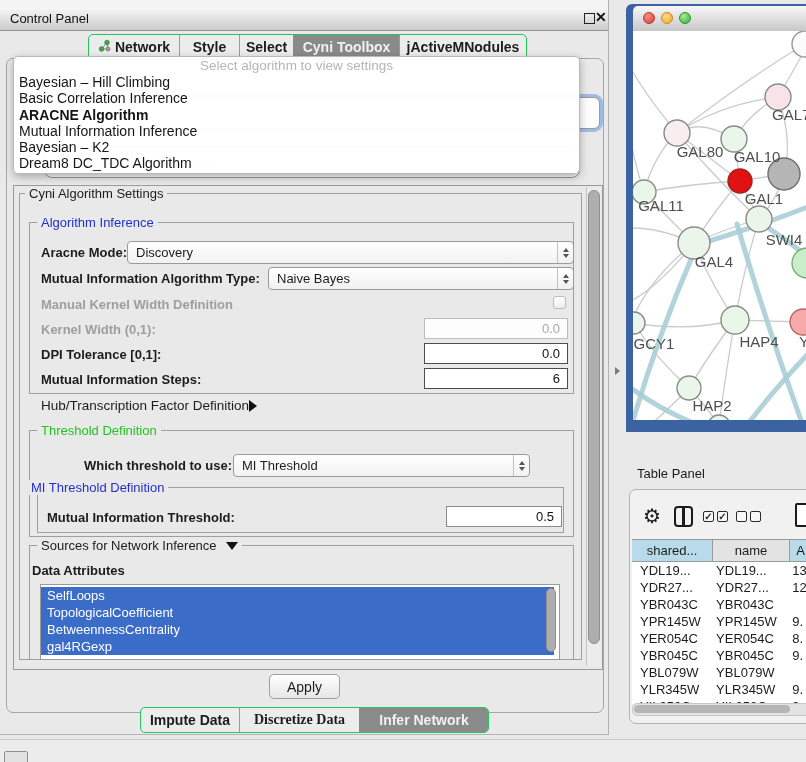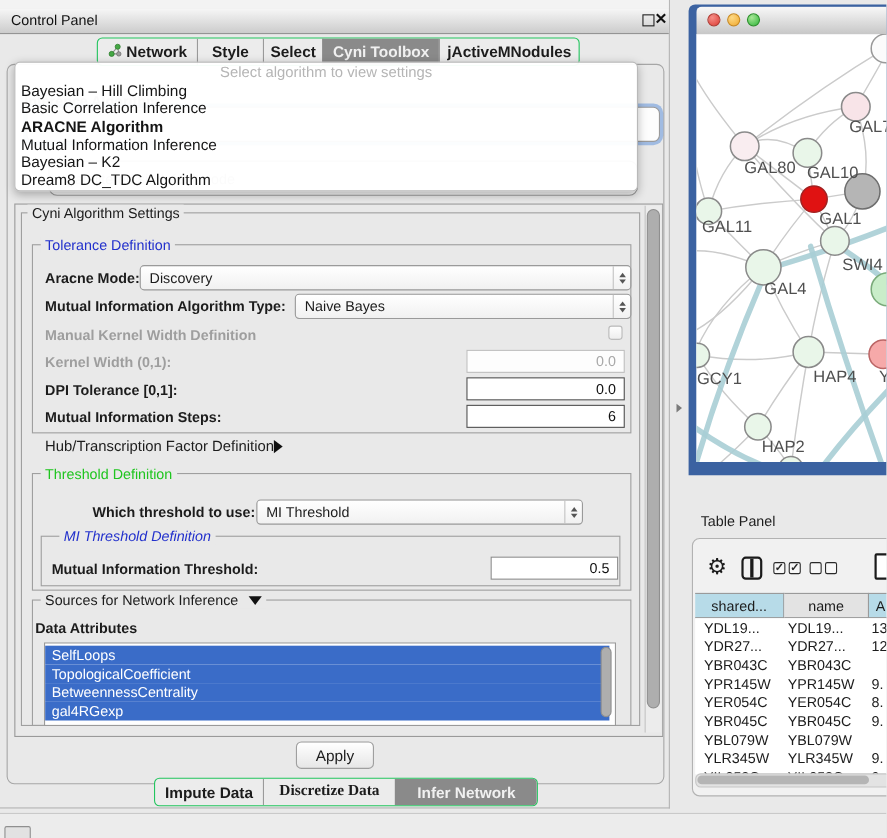--- a/index.html
+++ b/index.html
@@ -142,21 +142,21 @@
           <div class="pi">Dream8 DC_TDC Algorithm</div>
         </div>
     </div>
 
     <div class="abs viewport"></div>
 
     <div class="abs fieldset" style="left:19px;top:193px;width:561px;height:465px;"></div>
     <span class="abs legend" style="left:25px;top:186px;">Cyni Algorithm Settings</span>
 
     <div class="abs fieldset" style="left:29px;top:222px;width:543px;height:170px;"></div>
-    <span class="abs legend blue" style="left:37px;top:215px;">Tolerance Definition</span>
+    <span class="abs legend blue" style="left:37px;top:215px;">Algorithm Inference</span>
 
     <span class="abs flabel" style="left:41px;top:245px;">Aracne Mode:</span>
     <div class="abs combo" style="left:127px;top:241px;width:447px;height:23px;">
       <span class="val">Discovery</span>
       <span class="spinner">
           <span class="spin-up"></span>
           <span class="spin-dn"></span>
         </span>
     </div>
 
@@ -198,21 +198,21 @@
     <span class="abs flabel" style="left:84px;top:458px;">Which threshold to use:</span>
     <div class="abs combo" style="left:233px;top:454px;width:297px;height:23px;">
       <span class="val">MI Threshold</span>
       <span class="spinner">
           <span class="spin-up"></span>
           <span class="spin-dn"></span>
         </span>
     </div>
 
     <div class="abs fieldset" style="left:37px;top:487px;width:525px;height:44px;"></div>
-    <span class="abs legend blue" style="left:54px;top:480px;font-style:italic;">MI Threshold Definition</span>
+    <span class="abs legend blue" style="left:27px;top:480px;">MI Threshold Definition</span>
 
     <span class="abs flabel" style="left:47px;top:510px;">Mutual Information Threshold:</span>
     <div class="abs tf norm" style="left:446px;top:506px;width:116px;height:21px;">
       <span>0.5</span>
     </div>
 
     <div class="abs fieldset" style="left:29px;top:545px;width:543px;height:113px;"></div>
     <span class="abs legend" style="left:37px;top:538px;">
       <span>Sources for Network Inference</span>
       <span class="tri-down"></span>

